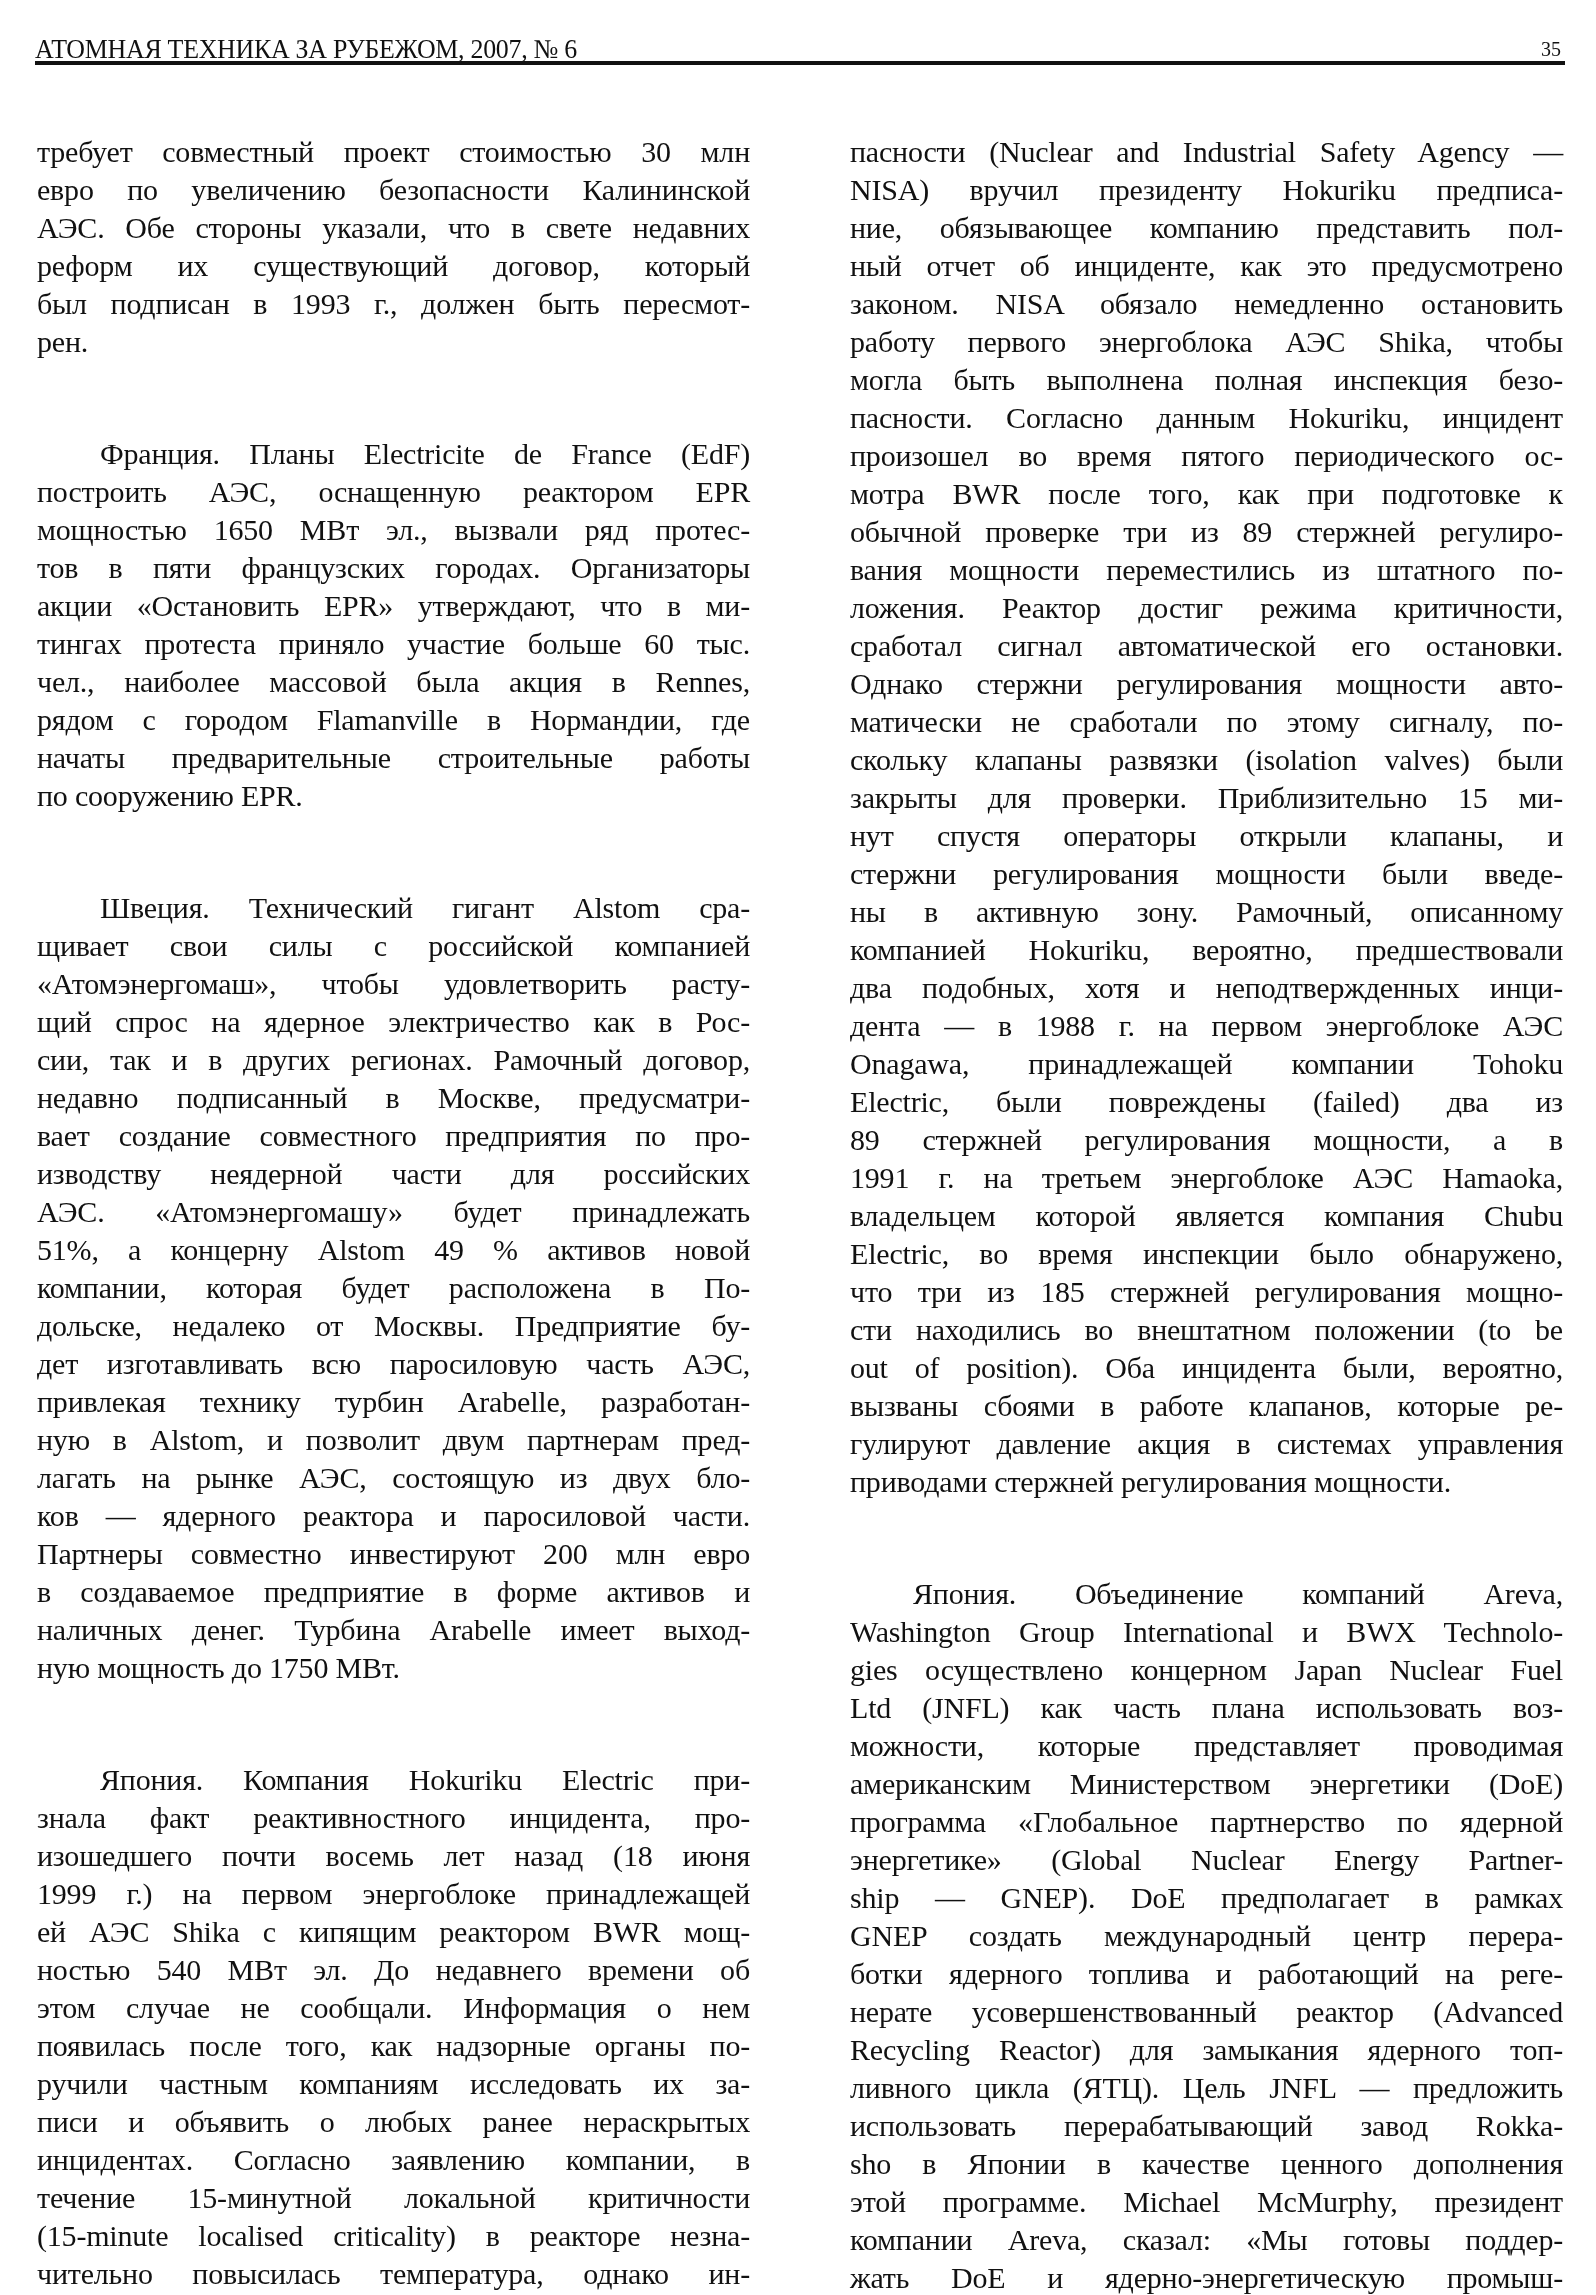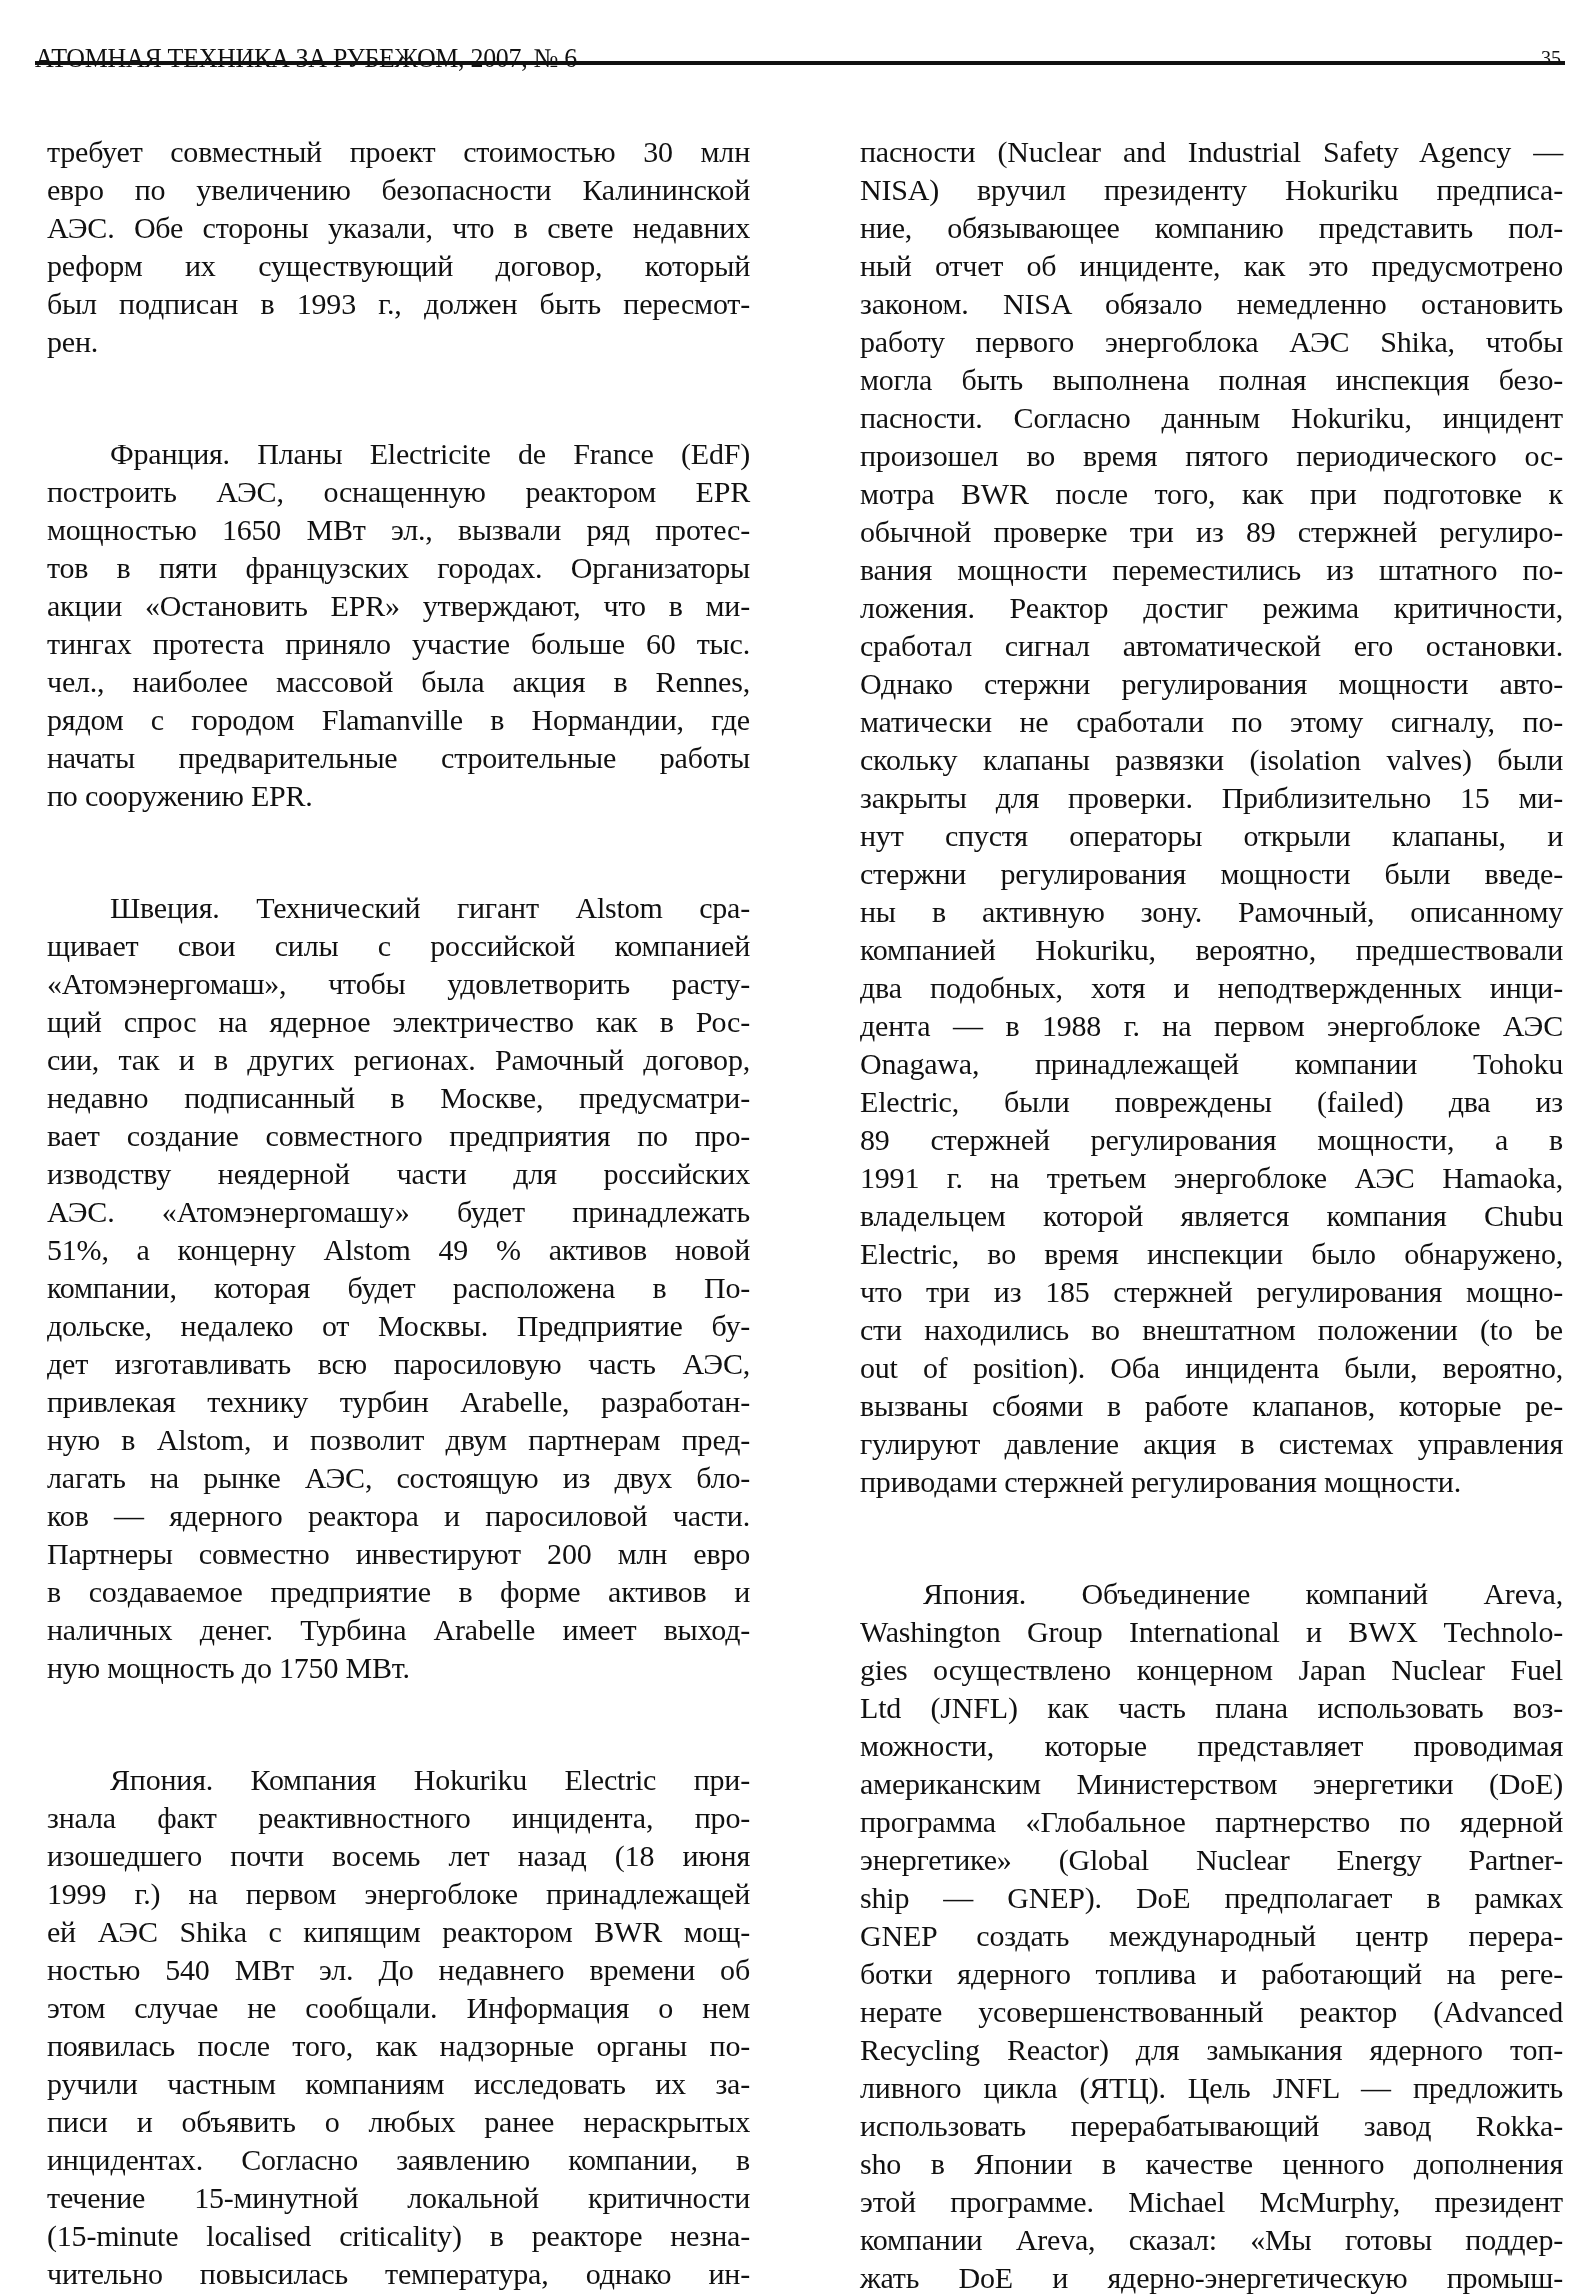--- a/index.html
+++ b/index.html
@@ -2,41 +2,41 @@
 <html style="font-size:10.6px"><head>
 <meta charset="utf-8">
 <style>
   html, body { margin: 0; padding: 0; background: #ffffff; }
   body {
     width: 1596px; height: 2295px; position: relative; overflow: hidden;
     font-family: "Liberation Serif", "DejaVu Serif", serif;
     color: #111111;
   }
   .header {
-    position: absolute; left: 35px; top: 42px; width: 1530px; height: 33px;
+    position: absolute; left: 35px; top: 33px; width: 1530px; height: 33px;
   }
   .header-title {
     position: absolute; left: 0; top: 0;
     font-size: 27px; letter-spacing: -0.3px; line-height: 33px;
     transform: scaleX(0.96); transform-origin: left center;
   }
   .page-number {
     position: absolute; right: 4px; top: 0; font-size: 20px; line-height: 33px;
   }
   .header-rule {
     position: absolute; left: 35px; top: 61px; width: 1530px; height: 4px;
     background: #111111;
   }
   .column {
     position: absolute; top: 133px; width: 713px;
     font-size: 30px; line-height: 38px;
   }
   .col-left { left: 37px; }
   .col-right { left: 850px; }
-  .para { margin: 0 0 0 10px; }
+  .para { margin: 0 0 0 0; }
   .para + .para { margin-top: 74px; }
   .line {
     display: block; height: 38px; white-space: nowrap;
     text-align: justify; text-align-last: justify;
     letter-spacing: -0.2px;
   }
   .line.last { text-align-last: left; }
   .line.indent { padding-left: 63px; }
   .lead { font-weight: normal; }
 </style>

